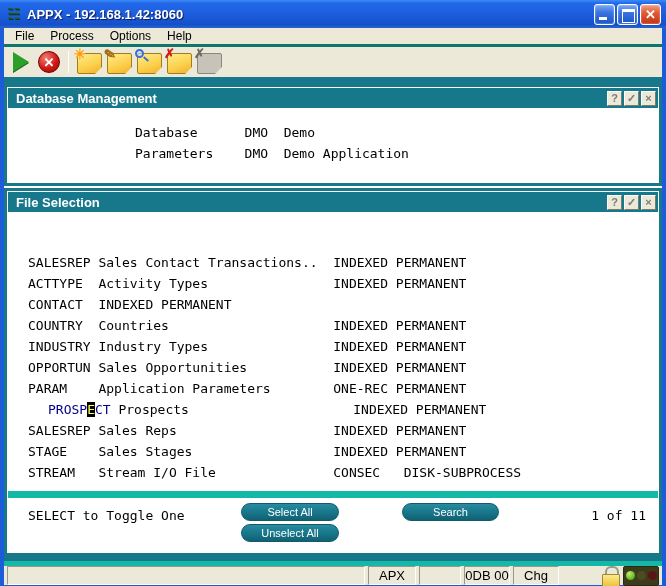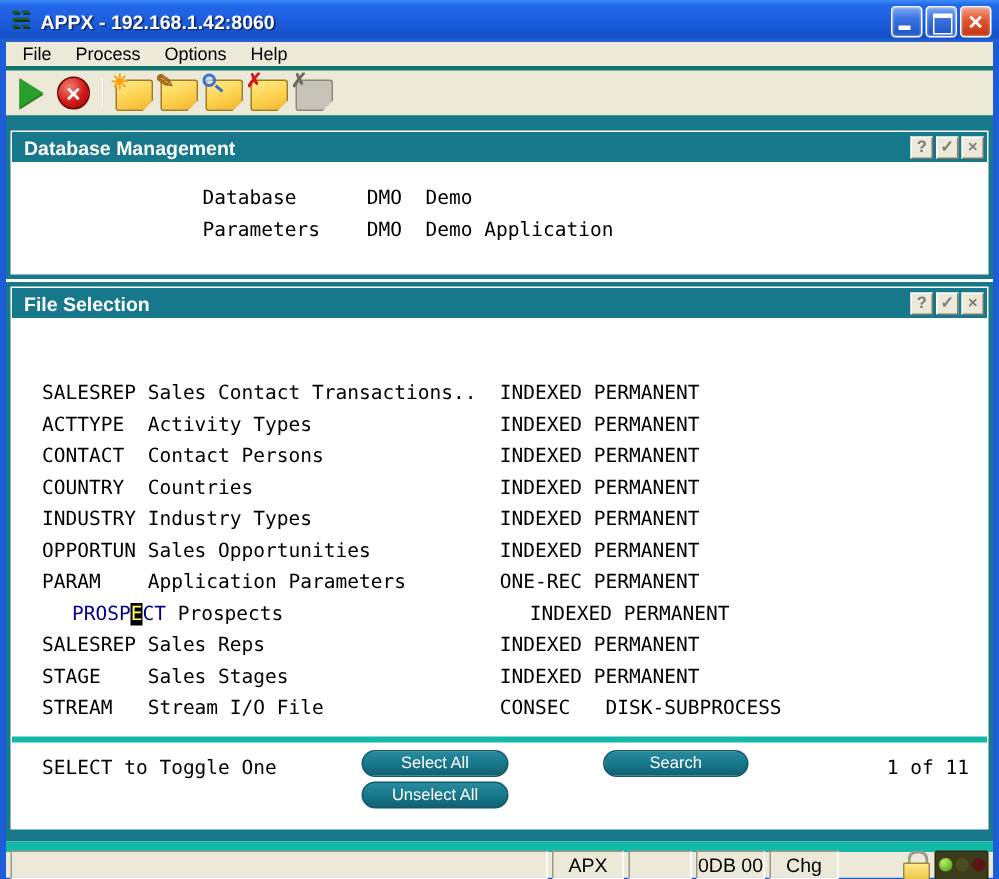--- a/index.html
+++ b/index.html
@@ -140,38 +140,38 @@
   .panel-fs { flex:1; min-height:0; }
   .fs-body { flex:1; padding:39px 0 0 21px; overflow:hidden; }
   .file-row { display:flex; line-height:21px; white-space:pre; cursor:default; }
   .col-key  { width:9ch; }
   .col-key.sel { color:#00008b;margin-left:20px; }
   .col-desc { width:30ch; }
   .col-types { white-space:pre; }
   .cursor { background:#000; color:#ffff4a; }
 
   .fs-footer {
-    flex:0 0 62px; border-top:4px solid #14b8a6; position:relative; margin:0 1px;
+    flex:0 0 62px; border-top:7px solid #14b8a6; position:relative; margin:0 1px;
   }
   .fs-hint { position:absolute; left:20px; top:10px; }
   .pill-btn {
     position:absolute; width:98px; height:18px; border:1px solid #0c5c6e; border-radius:9px;
     background:linear-gradient(180deg,#2a8ba0 0%,#17788c 50%,#126070 100%);
     color:#fff; font-size:11px; font-family:"Liberation Sans",sans-serif;
     text-align:center; line-height:16px; cursor:default;
   }
   .btn-select-all   { left:233px; top:5px; }
   .btn-unselect-all { left:233px; top:26px; }
   .btn-search       { left:394px; top:5px; width:97px; }
   .fs-pos { position:absolute; right:12px; top:10px; }
 
   
   .statusbar {
     height:24px; flex:0 0 24px; background:#ece9d8;
-    border-top:7px solid #14b8a6;
+    border-top:5px solid #14b8a6;
     display:flex; align-items:center; gap:3px; padding:0 3px;
     font-size:13px;
   }
   .status-cell {
     height:19px; border:1px solid; border-color:#9a978a #fff #fff #9a978a;
     display:flex; align-items:center; justify-content:center;
   }
   .sc-main { flex:1; }
   .sc-apx { width:48px; }
   .sc-blank { width:42px; }
@@ -272,21 +272,21 @@
         <div class="panel-header">
           <span>File Selection</span>
           <span class="spacer"></span>
           <div class="hdr-btn">?</div>
           <div class="hdr-btn">✓</div>
           <div class="hdr-btn">×</div>
         </div>
         <div class="fs-body mono">
             <div class="file-row"><span class="col-key">SALESREP</span><span class="col-desc">Sales Contact Transactions..</span><span class="col-types">INDEXED PERMANENT</span></div>
             <div class="file-row"><span class="col-key">ACTTYPE</span><span class="col-desc">Activity Types</span><span class="col-types">INDEXED PERMANENT</span></div>
-            <div class="file-row"><span class="col-key">CONTACT</span><span class="col-desc">Contact Persons</span><span class="col-types">INDEXED PERMANENT</span></div>
+            <div class="file-row"><span class="col-key">CONTACT</span><span class="col-types">INDEXED PERMANENT</span></div>
             <div class="file-row"><span class="col-key">COUNTRY</span><span class="col-desc">Countries</span><span class="col-types">INDEXED PERMANENT</span></div>
             <div class="file-row"><span class="col-key">INDUSTRY</span><span class="col-desc">Industry Types</span><span class="col-types">INDEXED PERMANENT</span></div>
             <div class="file-row"><span class="col-key">OPPORTUN</span><span class="col-desc">Sales Opportunities</span><span class="col-types">INDEXED PERMANENT</span></div>
             <div class="file-row"><span class="col-key">PARAM</span><span class="col-desc">Application Parameters</span><span class="col-types">ONE-REC PERMANENT</span></div>
             <div class="file-row"><span class="col-key sel"><span>PROSP</span><span class="cursor">E</span><span>CT</span></span><span class="col-desc">Prospects</span><span class="col-types">INDEXED PERMANENT</span></div>
             <div class="file-row"><span class="col-key">SALESREP</span><span class="col-desc">Sales Reps</span><span class="col-types">INDEXED PERMANENT</span></div>
             <div class="file-row"><span class="col-key">STAGE</span><span class="col-desc">Sales Stages</span><span class="col-types">INDEXED PERMANENT</span></div>
             <div class="file-row"><span class="col-key">STREAM</span><span class="col-desc">Stream I/O File</span><span class="col-types">CONSEC   DISK-SUBPROCESS</span></div>
           </div>
         <div class="fs-footer">

